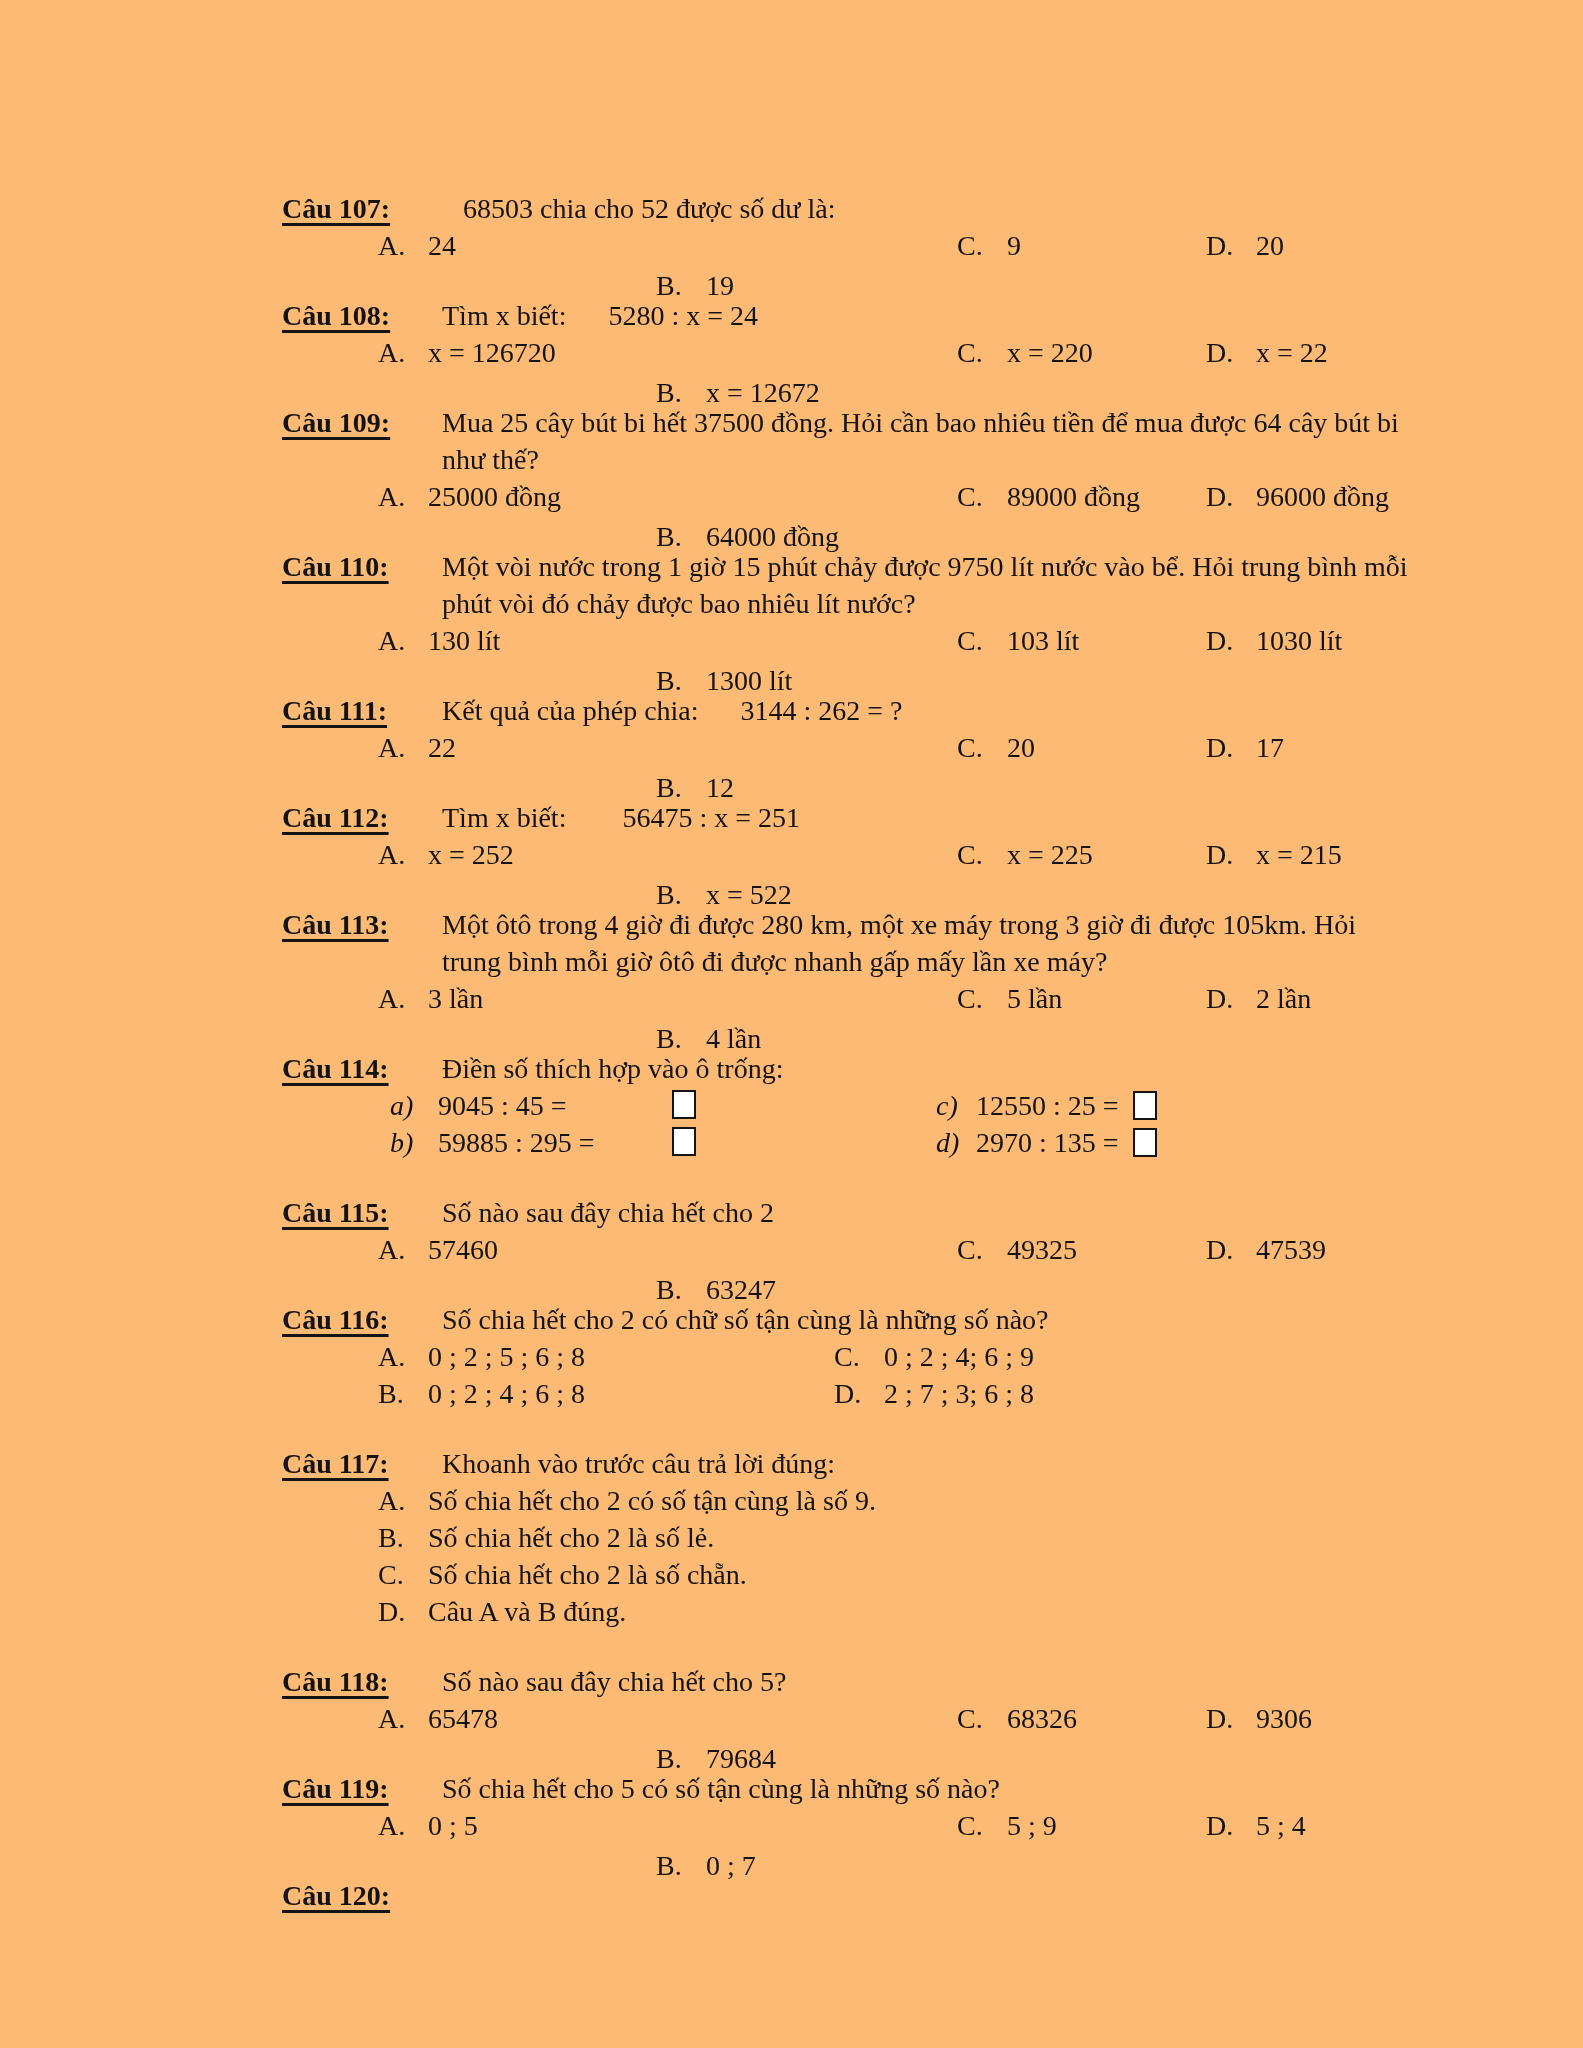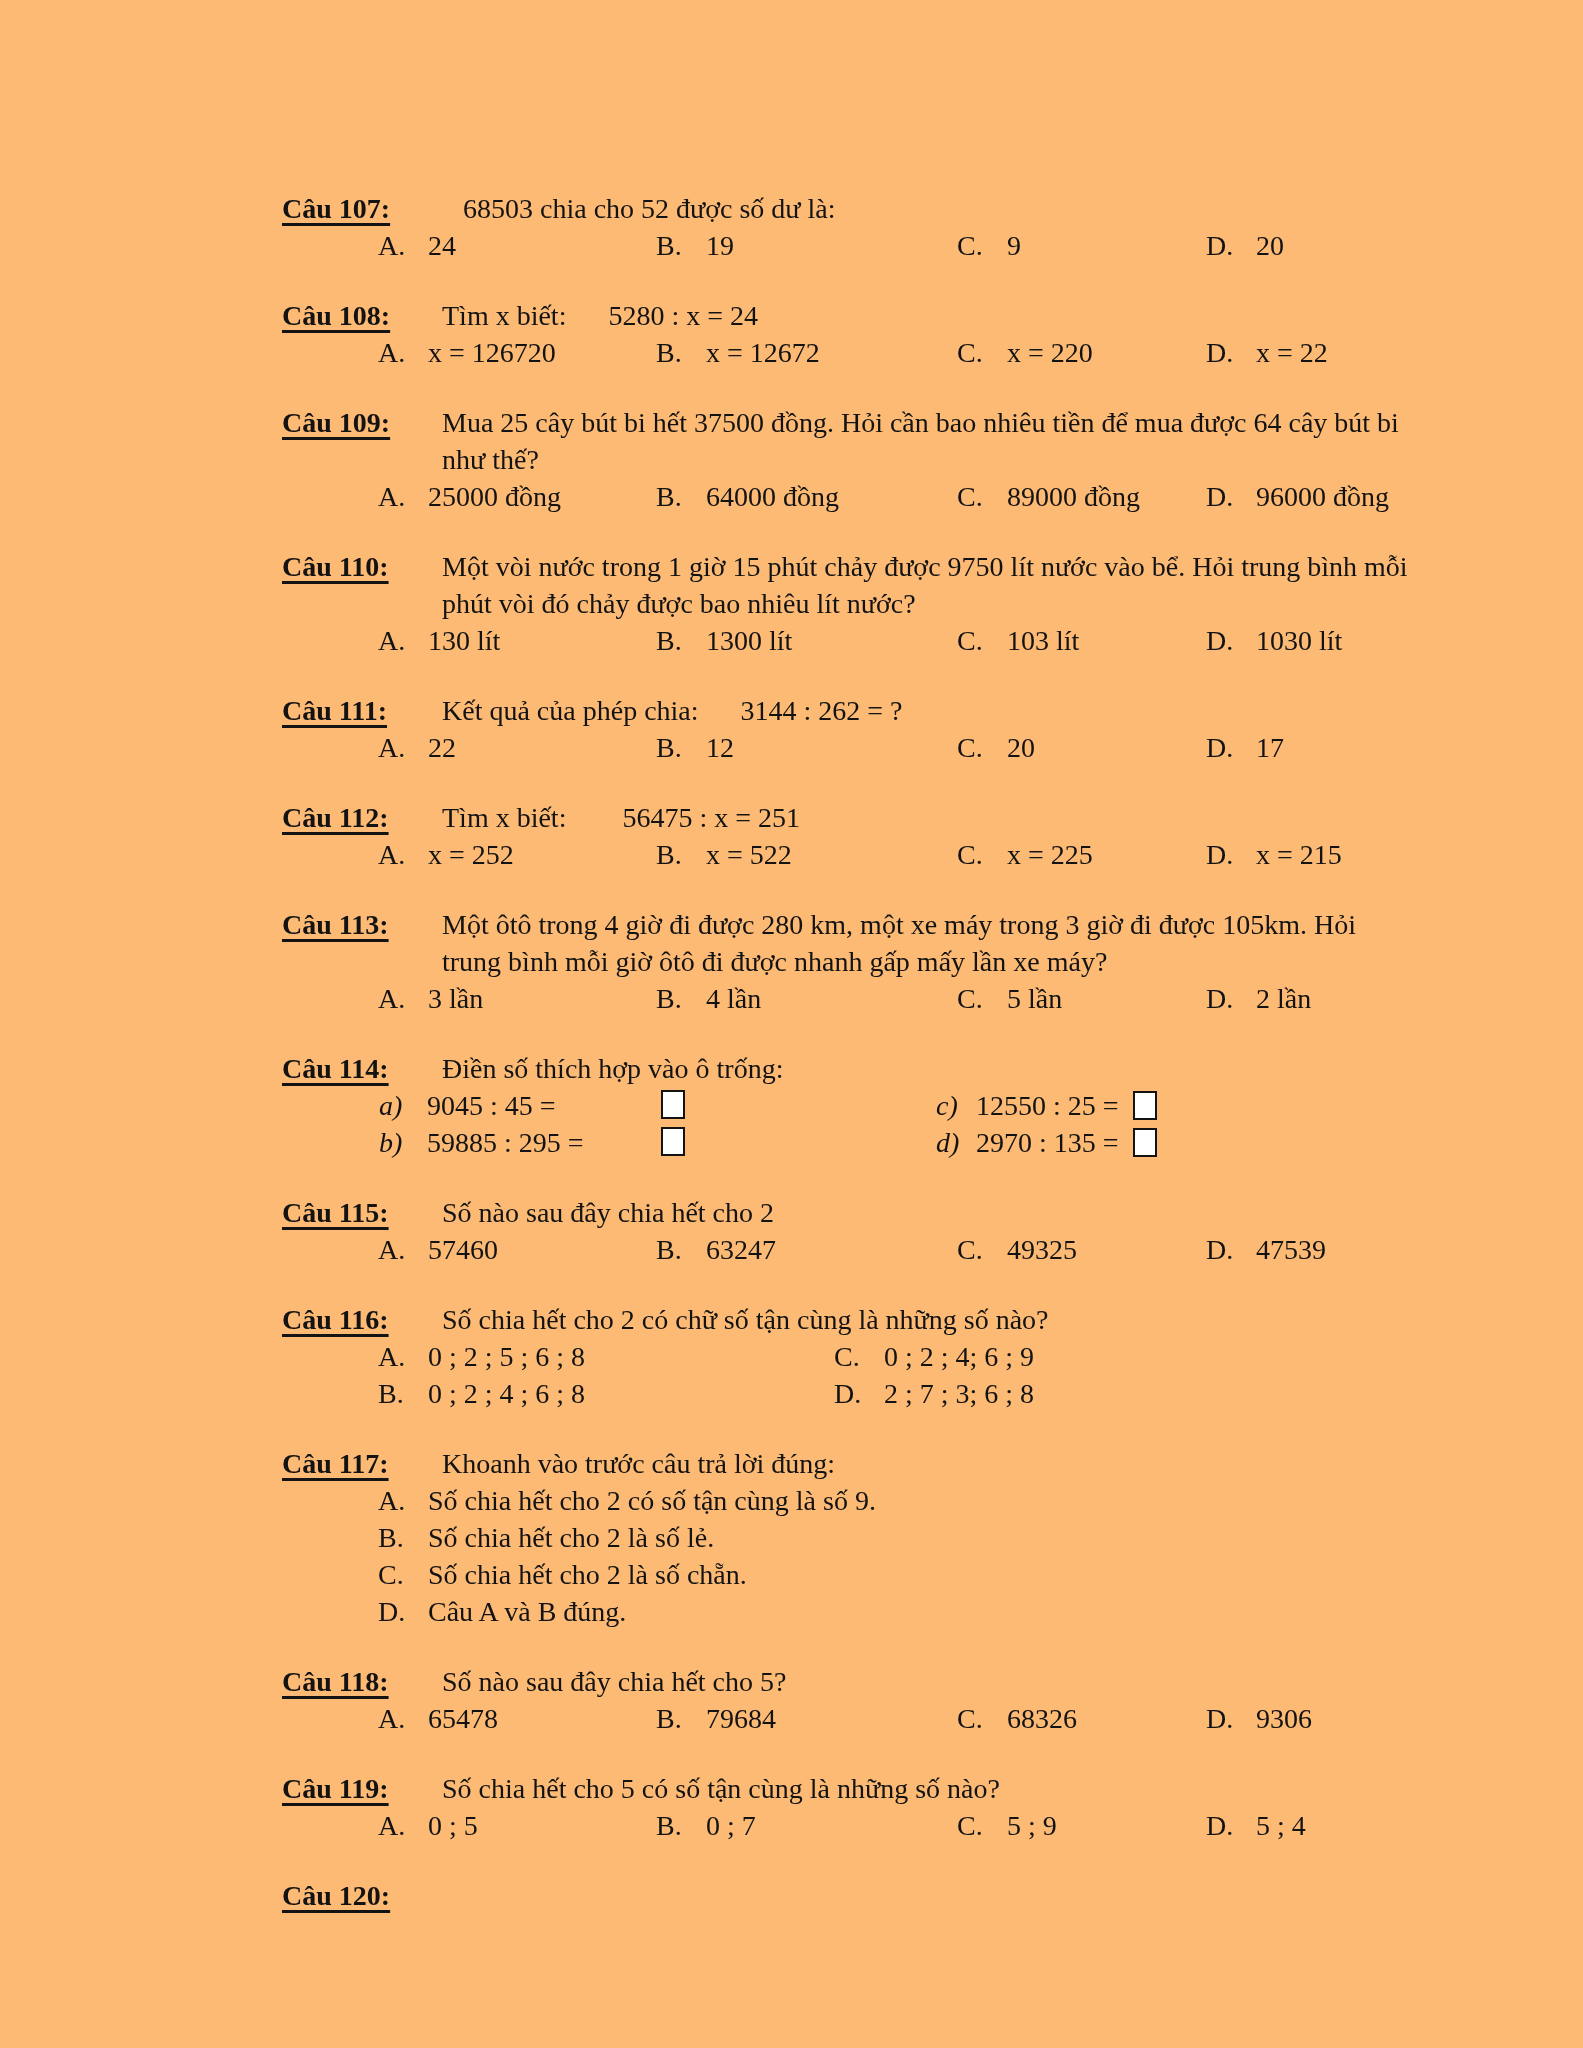--- a/index.html
+++ b/index.html
@@ -45,32 +45,32 @@
 
   
   .opts { margin-left: -42px; }
 
   .opt-row { position: relative; height: 37px; }
 
   .opt { position: absolute; top: 0; white-space: pre; }
   .opt-key { display: inline-block; min-width: 50px; }
 
   .row4 .c0 { left: 0; }
-  .row4 .c1 { left: 278px; }
+  .row4 .c1 { left: 278px; margin-top: 40px; }
   .row4 .c2 { left: 579px; }
   .row4 .c3 { left: 828px; }
 
   .grid2 .g0 { left: 0; }
   .grid2 .g1 { left: 456px; }
 
   .list .c0 { left: 0; }
 
   .fill-row { position: relative; height: 37px; }
   .fill-item { position: absolute; top: 0; white-space: pre; }
-  .fill-item.fleft  { left: 1px; }
+  .fill-item.fleft  { left: 12px; }
   .fill-item.fright { left: 558px; }
   .fi-key { font-style: italic; display: inline-block; min-width: 48px; }
   .fright .fi-key { min-width: 40px; }
 
   .abox {
     display: inline-block;
     width: 20px;
     height: 25px;
     border: 2px solid #131313;
     vertical-align: -5px;

